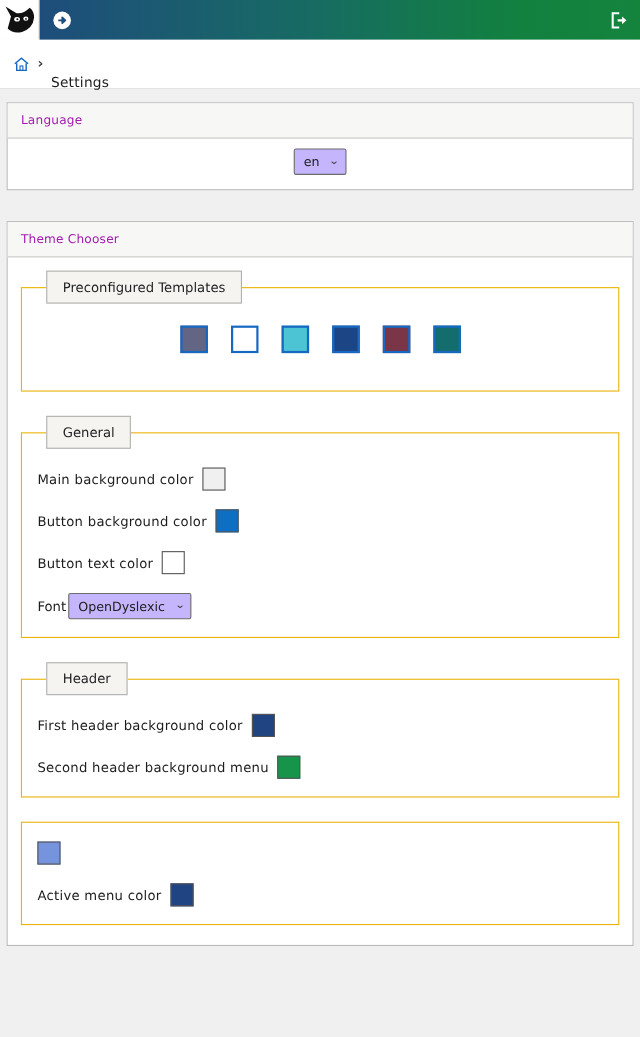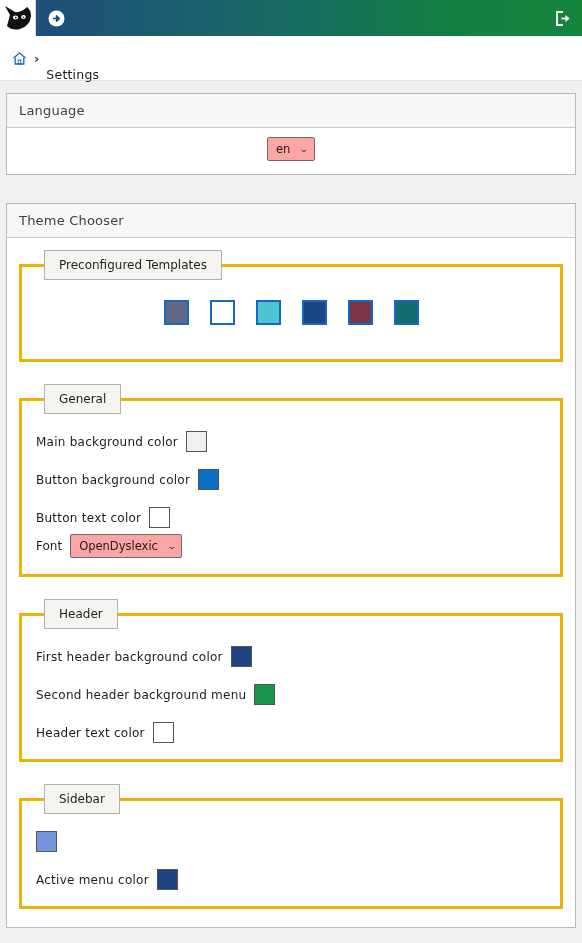--- a/index.html
+++ b/index.html
@@ -73,60 +73,60 @@
   
   .card {
     background: #ffffff;
     border: 1px solid #b9b9b9;
     margin: 0 6px;
   }
   .card-header {
     background: #f7f7f5;
     border-bottom: 1px solid #c9c9c9;
     padding: 9px 12px;
-    font-size: 13px;
-    color: #404040;
+    font-size: 11px;
+    color: #a21caf;
     letter-spacing: .2px;
   }
   .card-body { padding: 12px; }
 
   .spacer-12 { height: 12px; }
   .spacer-28 { height: 28px; }
 
   
   .lang-row {
     display: flex;
     justify-content: center;
     align-items: center;
     padding: 9px 0 13px 0;
   }
   .select-box {
     border: 1px solid #6c6c6c;
-    background: #fca5a5;
+    background: #c4b5fd;
     border-radius: 2px;
     font-size: 11.5px;
     color: #202020;
     padding: 4px 6px 4px 8px;
     display: inline-flex;
     align-items: center;
     gap: 10px;
     cursor: pointer;
     font-family: "DejaVu Sans", "Liberation Sans", sans-serif;
   }
   .select-box .chev {
     color: #3a3a3a;
     font-size: 9px;
     line-height: 1;
     transform: scaleX(1.35);
     display: inline-block;
   }
 
   
   fieldset {
-    border: 3px solid #eab308;
+    border: 1px solid #eab308;
     margin: 0 0 22px 0;
     padding: 0 14px 16px 14px;
     position: relative;
   }
   fieldset:last-of-type { margin-bottom: 6px; }
   legend {
     background: #f5f4f1;
     border: 1px solid #b0b0b0;
     padding: 7px 14px;
     font-size: 12px;
@@ -166,22 +166,22 @@
   .tpl {
     width: 25px;
     height: 25px;
     border: 2px solid #1668c1;
     cursor: pointer;
   }
 
   .font-row {
     display: flex;
     align-items: center;
-    gap: 8px;
-    margin-top: 6px;
+    gap: 2px;
+    margin-top: 17px;
   }
   .font-row .lbl { font-size: 12px; color: #1c1c1c; }
 </style>
 </head>
 <body>
 
 <div class="topbar">
   <div class="logo-box">
     <svg width="30" height="28" viewBox="0 0 30 28" aria-hidden="true">
       <path d="M2 2 L7 11 L4 22 Q9 27 17 25 Q27 22 28 12 Q28 6 24 3 Q18 9 12 8 Z" fill="#111111"></path>
@@ -277,28 +277,23 @@
     <fieldset>
       <legend>Header</legend>
       <div class="swatch-row">
         <span class="lbl">First header background color</span>
         <span class="swatch" style="background-color: rgb(31, 68, 129);"></span>
       </div>
       <div class="swatch-row">
         <span class="lbl">Second header background menu</span>
         <span class="swatch" style="background-color: rgb(21, 148, 74);"></span>
       </div>
-      <div class="swatch-row">
-        <span class="lbl">Header text color</span>
-        <span class="swatch" style="background-color: rgb(255, 255, 255);"></span>
-      </div>
     </fieldset>
 
     <fieldset>
-      <legend>Sidebar</legend>
       <div class="swatch-row">
         <span class="swatch" style="background-color: rgb(118, 148, 222);"></span>
       </div>
       <div class="swatch-row">
         <span class="lbl">Active menu color</span>
         <span class="swatch" style="background-color: rgb(31, 68, 129);"></span>
       </div>
     </fieldset>
 
   </div>

